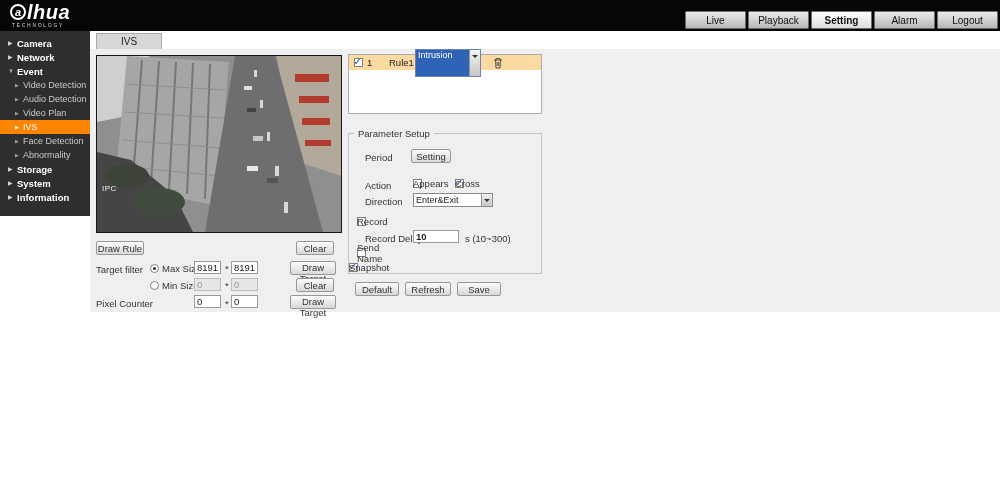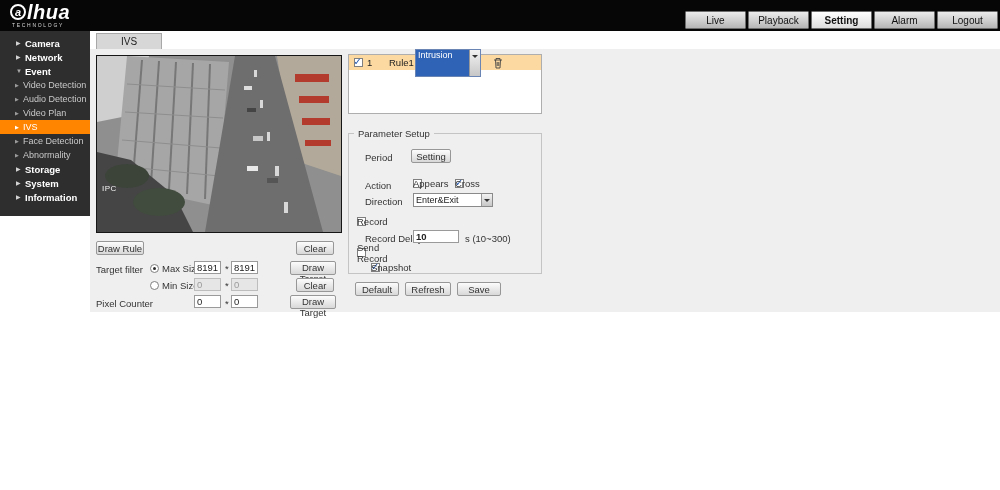--- a/index.html
+++ b/index.html
@@ -18,21 +18,21 @@
   .logo-rest { font-size:20px; font-weight:bold; font-style:italic; letter-spacing:.5px; margin-left:1px; }
   .tagline { font-size:5px; letter-spacing:1.7px; color:#d8d8d8; margin-top:1px; margin-left:2px; }
   .topnav { position:absolute; right:2px; top:11px; display:flex; gap:2px; }
   .navbtn { width:61px; height:18px; font-size:10px; color:#111; font-family:inherit;
             background:linear-gradient(#ececec,#b6b6b6); border:1px solid #6d6d6d; border-radius:1px; cursor:pointer; }
   .navbtn.active { background:linear-gradient(#ffffff,#dddddd); font-weight:bold; }
 
   
   .sidebar { position:absolute; left:0; top:31px; width:90px; background:#2e2e2e; padding:5px 0 12px; }
   .side-item { height:14px; display:flex; align-items:center; cursor:pointer; }
-  .side-item.group { padding-left:16px; }
+  .side-item.group { padding-left:8px; }
   .side-item.sub { padding-left:15px; }
   .side-item.group .lbl { color:#fff; font-weight:bold; font-size:9.5px; }
   .side-item.sub .lbl { color:#c9c9c9; font-size:9px; }
   .tri { display:inline-block; width:9px; font-size:6px; color:#d2d2d2; line-height:1; }
   .sub .tri { font-size:5px; width:8px; color:#9c9c9c; }
   .tri-r::before { content:"▶"; }
   .tri-d::before { content:"▼"; color:#a8a8a8; }
   .side-item.active { background:#ff8400; }
   .side-item.active .lbl, .side-item.active .tri { color:#fff; }
 
@@ -306,24 +306,24 @@
         <span class="cb"></span>
         <span class="flabel">Record</span>
       </span>
 
       <span class="flabel" style="left:16px; top:99px;">Record Delay</span>
       <input class="sz" style="left: 64px; top: 96px; width: 46px; font-weight: bold;" value="10">
       <span class="flabel" style="left:116px; top:99px;">s (10~300)</span>
 
       <span class="cb-wrap" style="left:8px; top:114px;">
         <span class="cb"></span>
-        <span class="flabel">Send Record</span>
-      </span>
-
-      <span class="cb-wrap" style="left:22px; top:129px;">
+        <span class="flabel">Send Name</span>
+      </span>
+
+      <span class="cb-wrap" style="left:0; top:129px;">
         <span class="cb checked"></span>
         <span class="flabel">Snapshot</span>
       </span>
     </div>
 
     <button class="btn" style="left:265px; top:251px; width:44px;">Default</button>
     <button class="btn" style="left:315px; top:251px; width:46px;">Refresh</button>
     <button class="btn" style="left:367px; top:251px; width:44px;">Save</button>
   </main>
 

